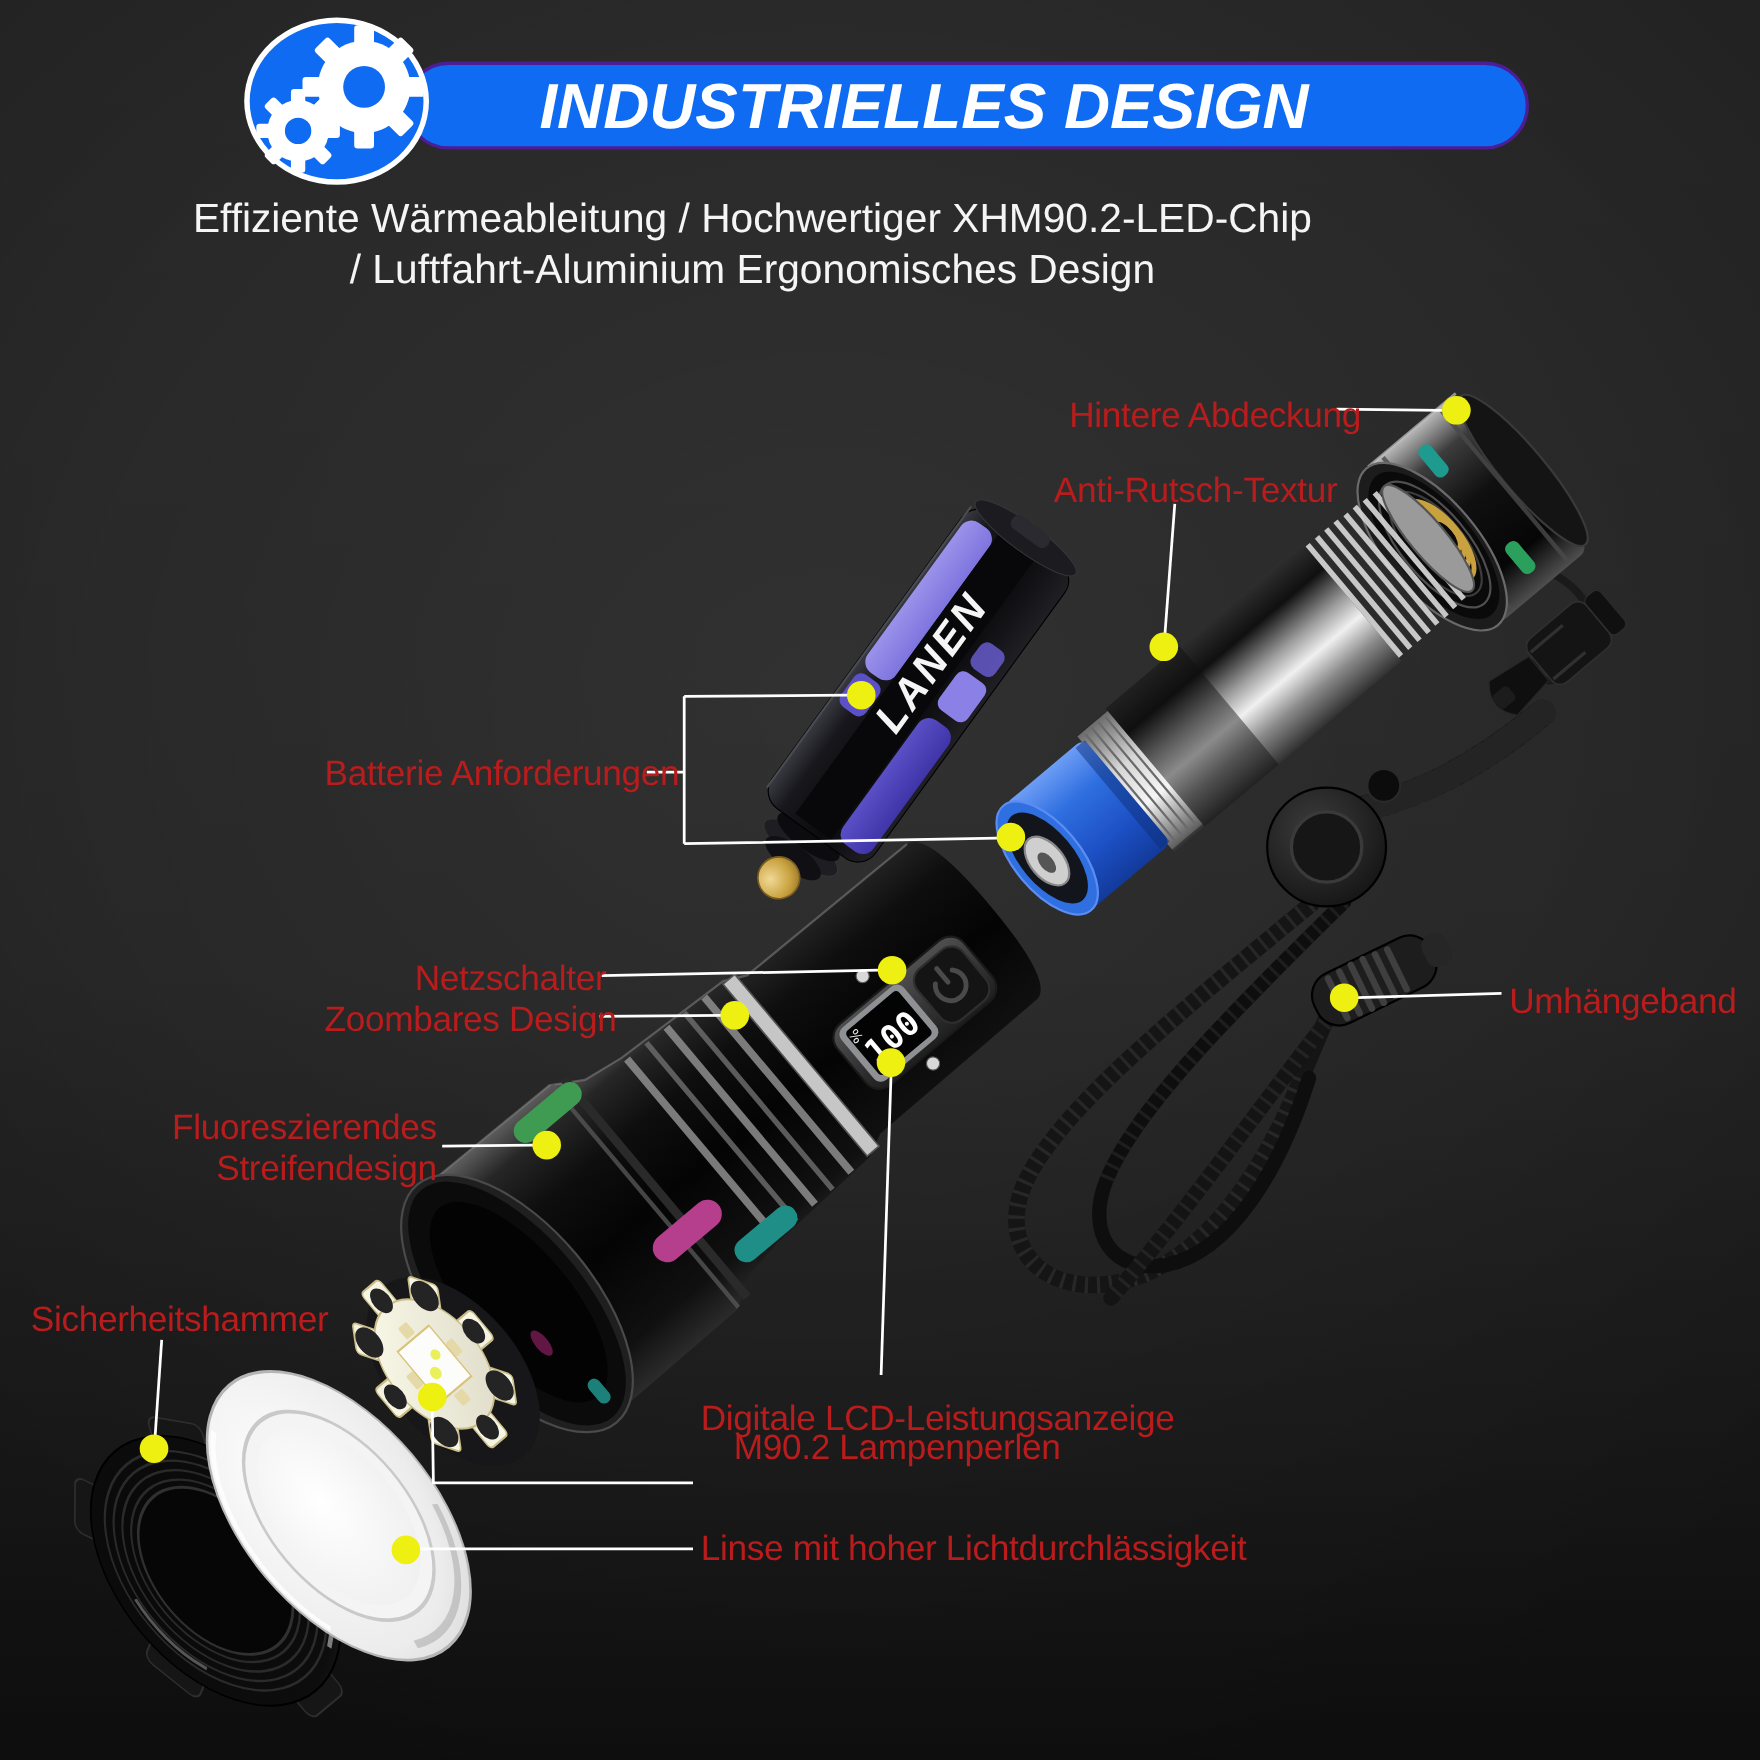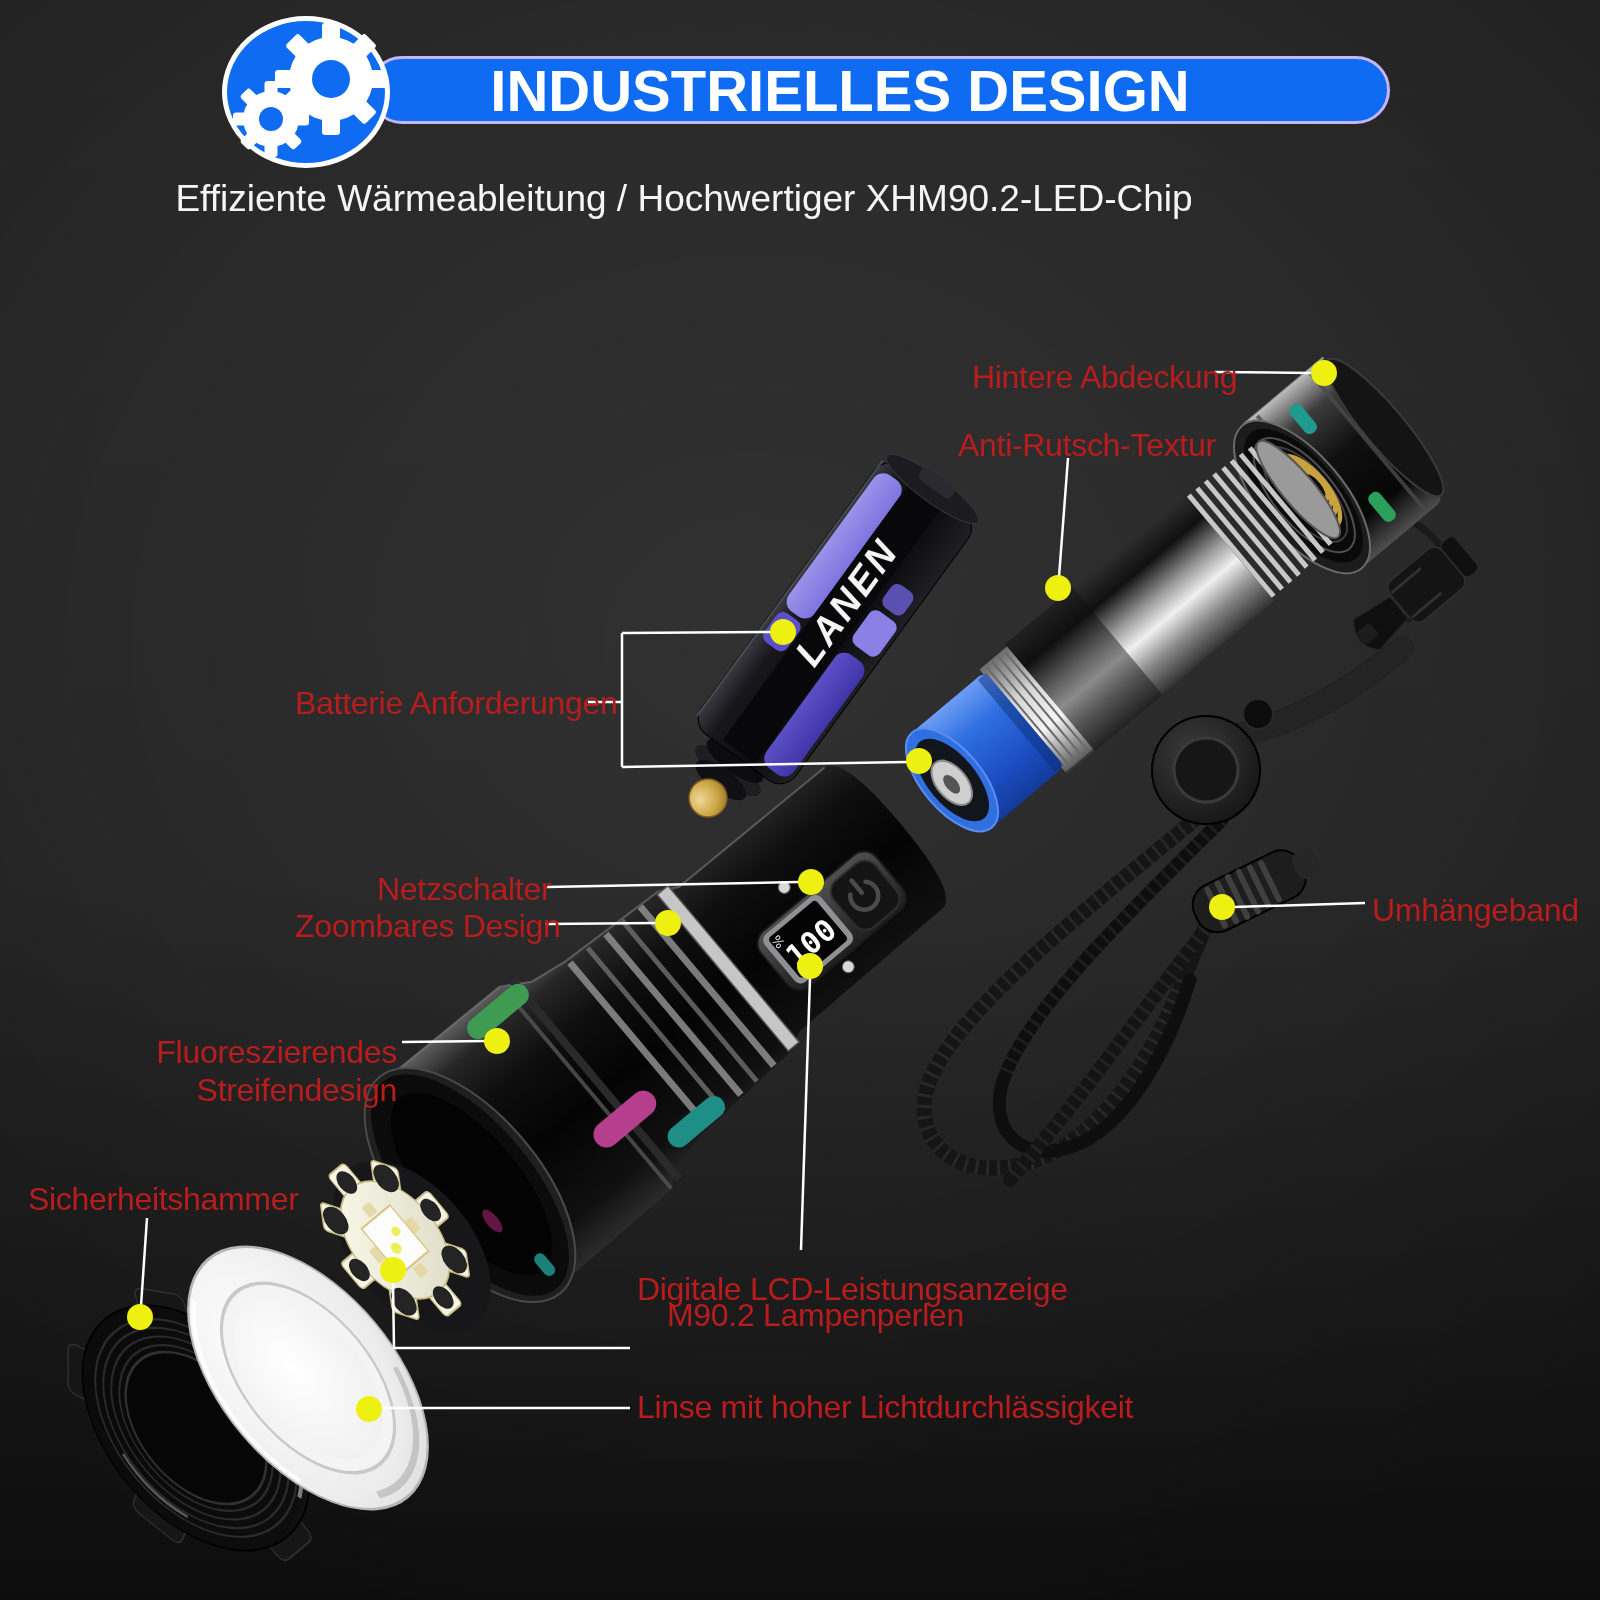--- a/index.html
+++ b/index.html
@@ -4,40 +4,40 @@
 <style>
   html,body{margin:0;padding:0;}
   body{
     width:1600px;height:1600px;position:relative;overflow:hidden;
     background:linear-gradient(180deg,#2b2b2b 0%,#282828 55%,#1d1d1d 82%,#121212 100%);
     font-family:"Liberation Sans","DejaVu Sans",sans-serif;
   }
   .vignette{position:absolute;inset:0;pointer-events:none;
     background:radial-gradient(ellipse 1200px 1000px at 47% 40%, rgba(255,255,255,0.04) 0%, rgba(0,0,0,0) 55%, rgba(0,0,0,0.25) 100%);}
   
-  .banner{position:absolute;left:368px;top:56px;width:1022px;height:68px;
-    background:#0f6bf2;border:3px solid #c4b5fd;border-radius:46px;box-sizing:border-box;
-    display:flex;align-items:center;justify-content:center;padding-right:78px;}
+  .banner{position:absolute;left:368px;top:56px;width:1022px;height:80px;
+    background:#0f6bf2;border:3px solid #4c1d95;border-radius:46px;box-sizing:border-box;
+    display:flex;align-items:center;justify-content:center;padding-right:78px;font-style:italic;}
   .banner-title{color:#ffffff;font-size:58px;font-weight:700;letter-spacing:0px;white-space:nowrap;}
   .gear-circle{position:absolute;left:222px;top:16px;width:168px;height:152px;
     background:#0f6bf2;border:5px solid #ffffff;border-radius:50%;box-sizing:border-box;z-index:3;}
   .banner{z-index:2;}
   .subtitle{position:absolute;left:0;top:176px;width:1368px;text-align:center;color:#f5f5f5;
     font-size:37px;line-height:46px;z-index:2;}
   
   .scene{position:absolute;left:0;top:0;z-index:1;}
   
   .lbl{position:absolute;color:#b91c1c;font-size:32px;line-height:38px;white-space:nowrap;z-index:4;
        letter-spacing:-0.3px;}
   .lbl-hintere{left:972px;top:358px;}
   .lbl-anti{left:958px;top:426px;}
   .lbl-batterie{left:295px;top:684px;}
   .lbl-netz{left:377px;top:870px;}
   .lbl-zoom{left:295px;top:907px;}
-  .lbl-fluor{left:150px;top:1005px;width:247px;text-align:right;margin-top:28px;}
+  .lbl-fluor{left:150px;top:1005px;width:247px;text-align:right;}
   .lbl-sicher{left:28px;top:1180px;}
   .lbl-digitale{left:637px;top:1270px;text-align:right;}
   .lbl-m90{left:637px;top:1296px;margin-left:30px;}
   .lbl-linse{left:637px;top:1388px;}
   .lbl-umh{left:1372px;top:891px;}
 </style>
 </head>
 <body>
 
 <div class="vignette"></div>
@@ -74,20 +74,21 @@
           <rect x="-6.5" y="-38" width="13" height="15" rx="3" transform="rotate(315)"></rect>
         </g>
         <circle r="28"></circle>
         <circle r="12" fill="#0f6bf2"></circle>
       </g>
     </g>
   </svg>
 </div>
 <div class="subtitle">
   <div>Effiziente Wärmeableitung / Hochwertiger XHM90.2-LED-Chip</div>
+  <div>/ Luftfahrt-Aluminium Ergonomisches Design</div>
 </div>
 
 <svg class="scene" width="1600" height="1600" viewBox="0 0 1600 1600">
   <defs>
     <linearGradient id="tubeMetal" gradientUnits="userSpaceOnUse" x1="0" y1="-72" x2="0" y2="72">
       <stop offset="0" stop-color="#303030"></stop>
         <stop offset="0.22" stop-color="#101010"></stop>
       <stop offset="0.45" stop-color="#9f9f9f"></stop>
         <stop offset="0.6" stop-color="#f0f0f0"></stop>
       <stop offset="0.78" stop-color="#8a8a8a"></stop>

